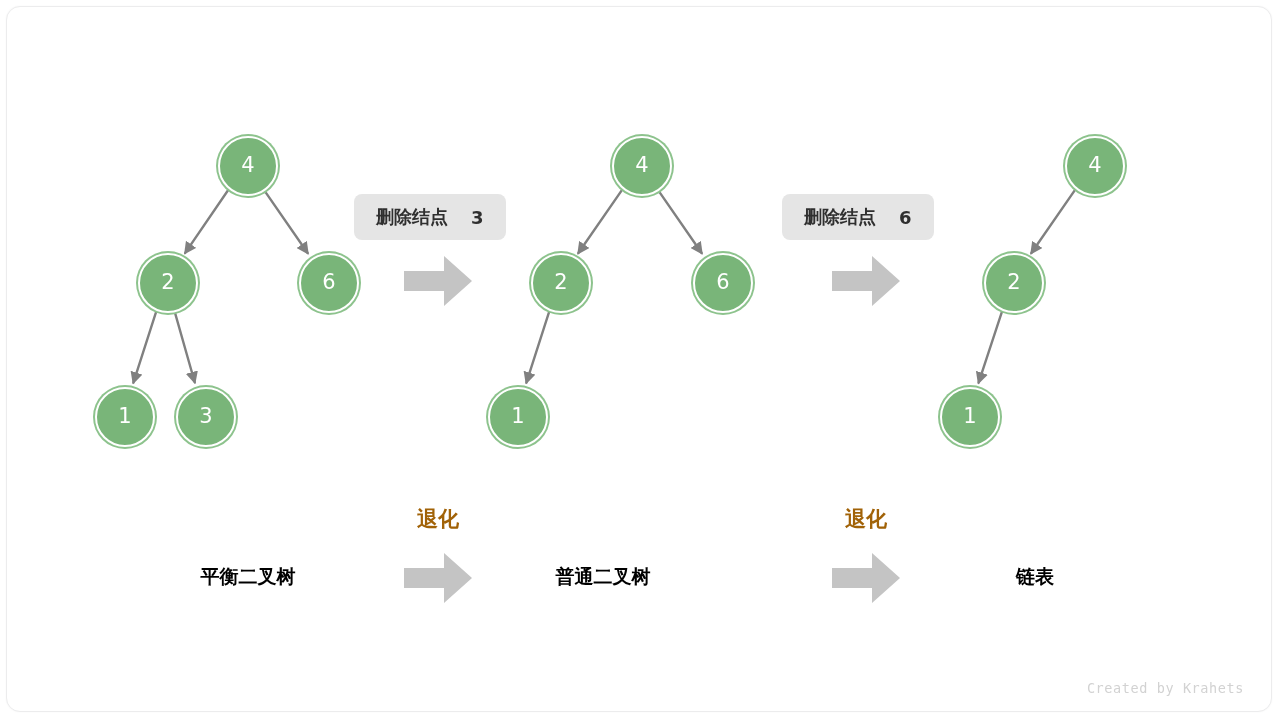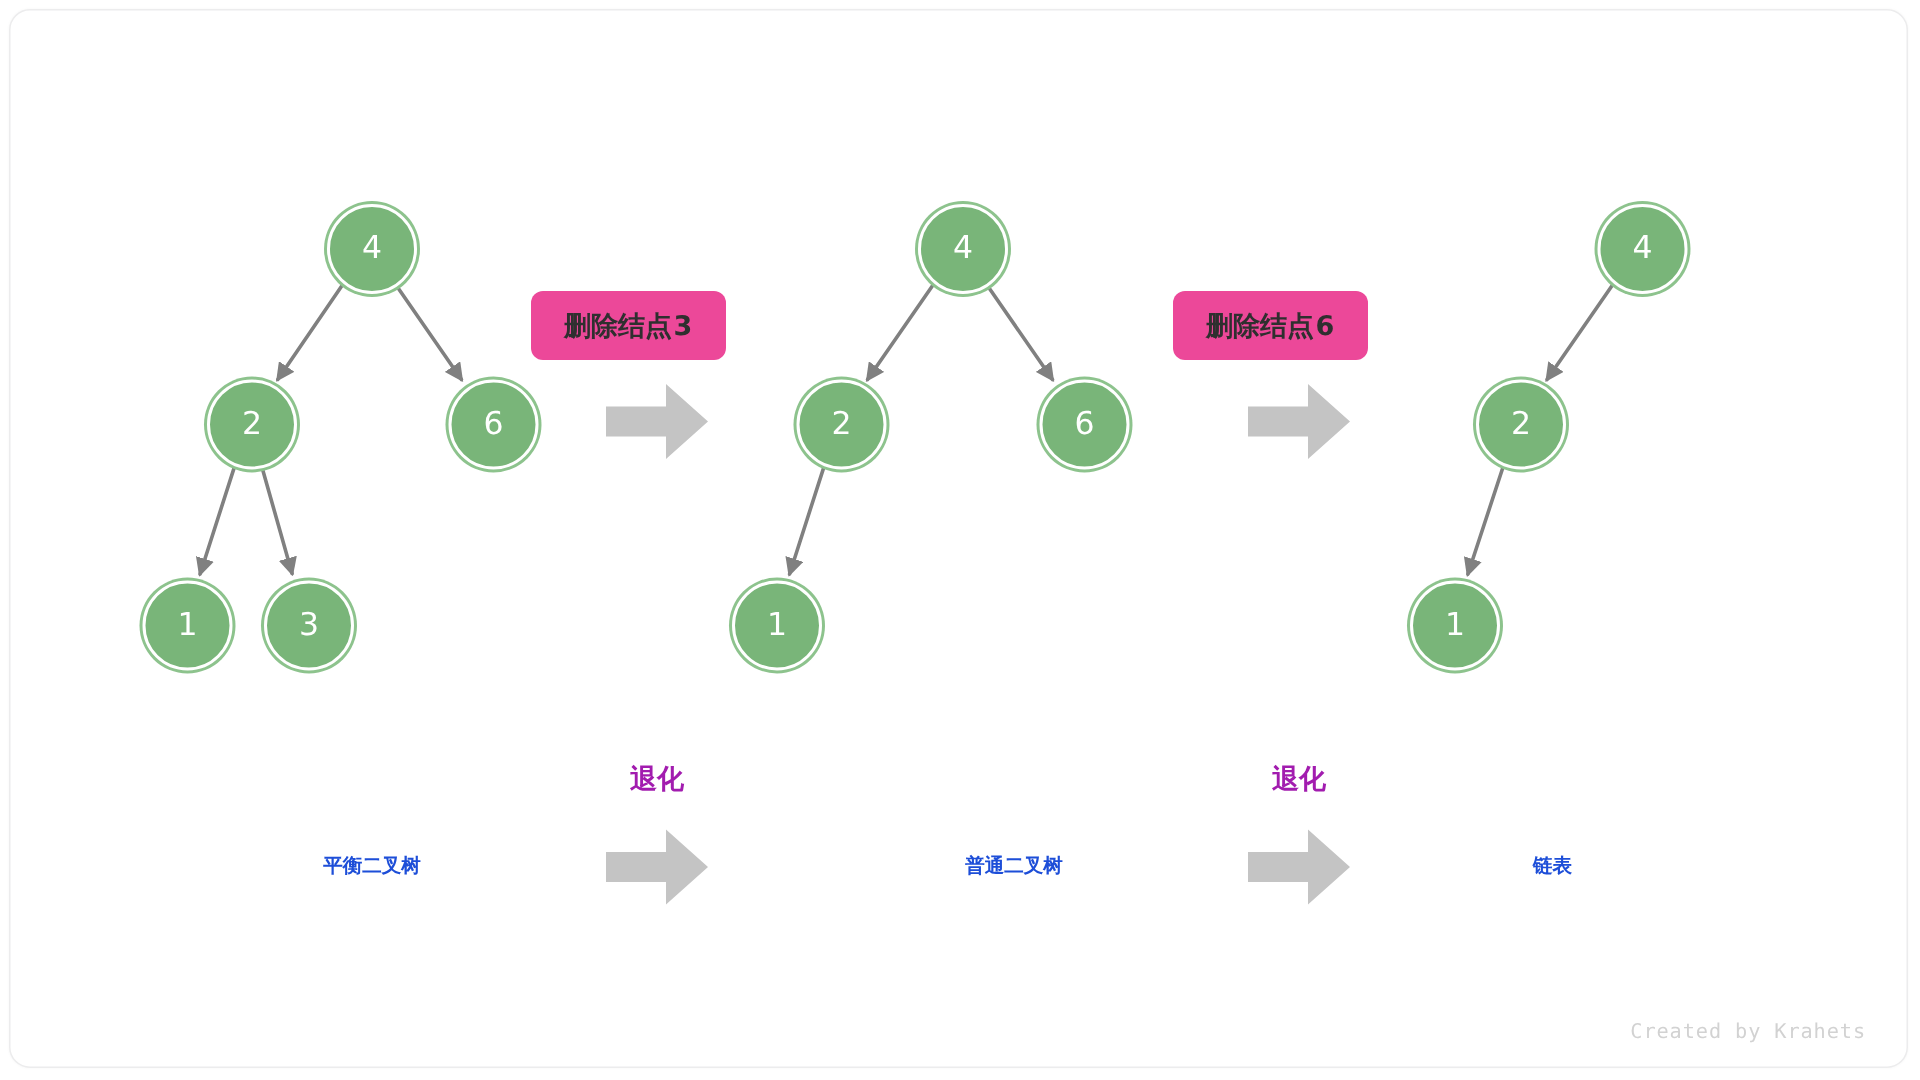--- a/index.html
+++ b/index.html
@@ -62,26 +62,26 @@
     font-family: "DejaVu Sans", "Liberation Sans", sans-serif;
     user-select: none;
   }
   .node span { transform: translateY(-1px); }
 
   
   .chip {
     position: absolute;
     height: 46px;
     box-sizing: border-box;
-    background: #ec4899;
+    background: #e5e5e5;
     border-radius: 8px;
     display: flex;
     align-items: center;
     justify-content: center;
-    gap: 1px;
+    gap: 23px;
     padding: 0 22px;
     color: #2f2f2f;
     font-size: 18px;
     font-weight: bold;
     white-space: nowrap;
   }
   .chip .num {
     font-family: "DejaVu Sans", "Liberation Sans", sans-serif;
     font-size: 18px;
     font-weight: bold;
@@ -94,30 +94,30 @@
     height: 56px;
     margin-left: -36px;
     margin-top: -28px;
   }
   .block-arrow svg { display: block; width: 100%; height: 100%; }
 
   
   .caption {
     position: absolute;
     transform: translate(-50%, -50%);
-    color: #1d4ed8;
-    font-size: 13px;
+    color: #000000;
+    font-size: 19px;
     font-weight: bold;
     white-space: nowrap;
   }
   .sublabel {
     position: absolute;
     transform: translate(-50%, -50%);
-    color: #a21caf;
-    font-size: 18px;
+    color: #a16207;
+    font-size: 21px;
     font-weight: bold;
     white-space: nowrap;
   }
 
   
   .watermark {
     position: absolute;
     right: 36px;
     bottom: 24px;
     color: #d2d2d2;
@@ -216,19 +216,19 @@
             <path d="M2 18 L42 18 L42 3 L70 28 L42 53 L42 38 L2 38 Z" fill="#c4c4c4"></path>
           </svg>
         </div>
         <div class="sublabel" style="left: 866px; top: 519px;">退化</div>
         <div class="block-arrow" style="left: 866px; top: 578px;">
           <svg viewBox="0 0 72 56" xmlns="http://www.w3.org/2000/svg">
             <path d="M2 18 L42 18 L42 3 L70 28 L42 53 L42 38 L2 38 Z" fill="#c4c4c4"></path>
           </svg>
         </div>
         <div class="caption" style="left: 248px; top: 577px;">平衡二叉树</div>
-        <div class="caption" style="left: 676px; top: 577px;">普通二叉树</div>
+        <div class="caption" style="left: 603px; top: 577px;">普通二叉树</div>
         <div class="caption" style="left: 1035px; top: 577px;">链表</div>
       </div>
   </div>
 
   <div class="watermark">Created by Krahets</div>
 </div>
 
 </body></html>

